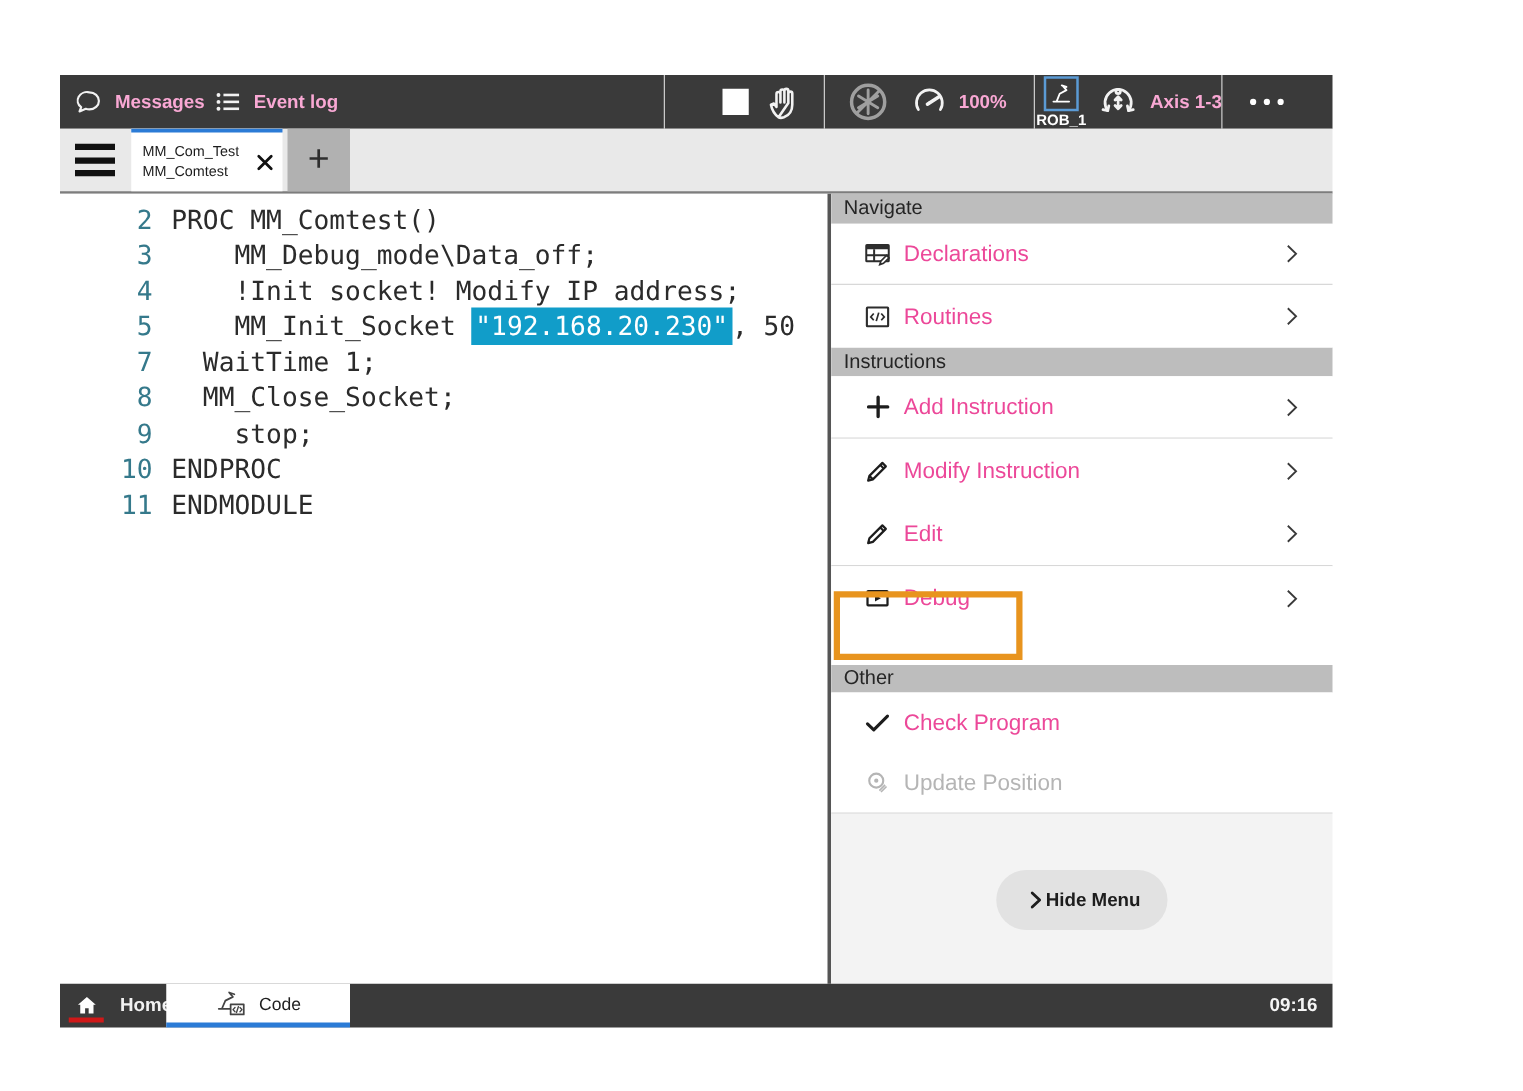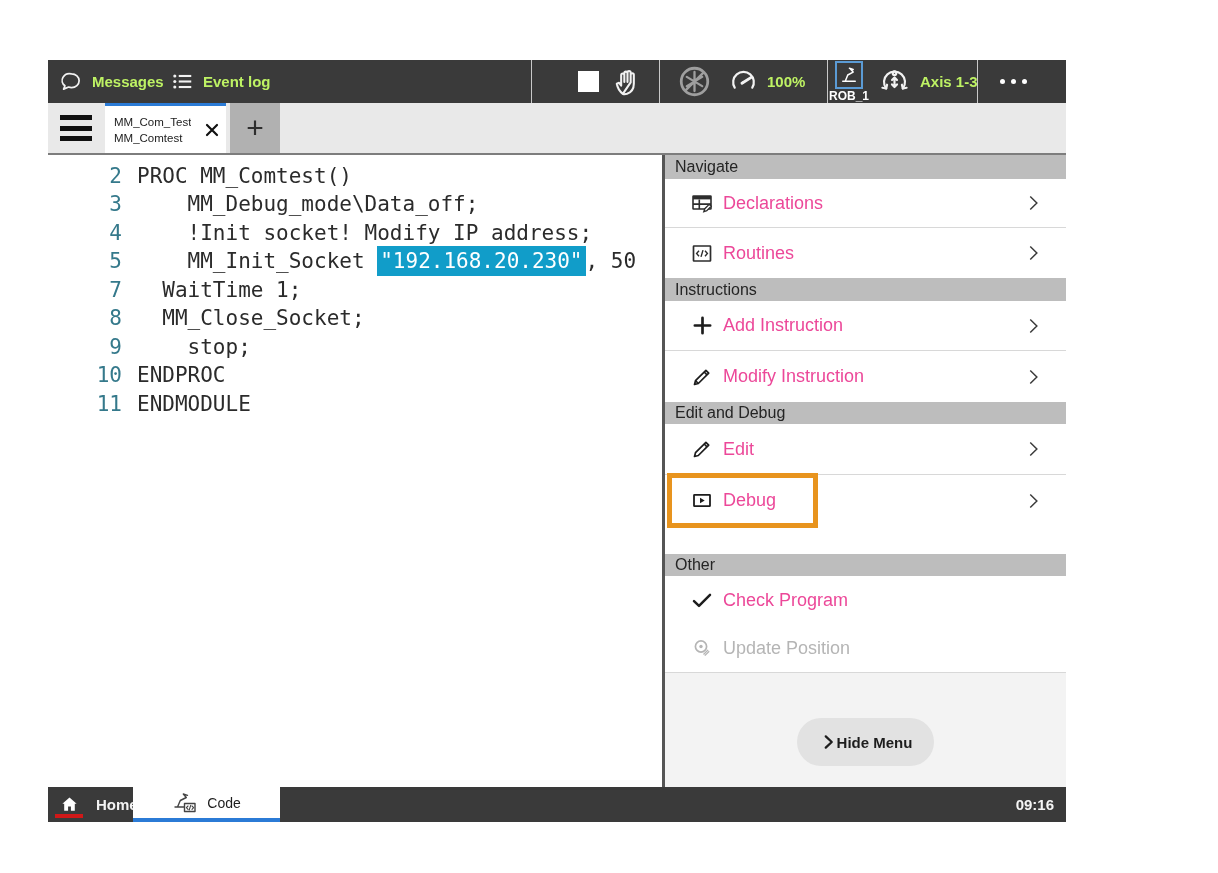--- a/index.html
+++ b/index.html
@@ -3,21 +3,21 @@
 <meta charset="utf-8">
 <style>
   * { margin:0; padding:0; box-sizing:border-box; }
   body { background:#fff; font-family:"Liberation Sans", sans-serif; }
   .screen { position:relative; width:1218px; height:873px; background:#fff; overflow:hidden; }
   .win { position:absolute; left:48px; top:60px; width:1018px; height:762px; }
 
   
   .topbar { position:absolute; left:0; top:0; width:1018px; height:43px; background:#3a3a3a; color:#fff; }
   .tb-item { position:absolute; display:flex; align-items:center; gap:8px; height:43px; }
-  .tb-label { font-size:15px; font-weight:600; color:#bef264; white-space:nowrap; }
+  .tb-label { font-size:15px; font-weight:600; color:#f9a8d4; white-space:nowrap; }
   .tb-div { position:absolute; top:0; bottom:0; width:1px; background:#c9c9c9; }
   .stop-square { width:21px; height:21px; background:#fff; }
   .rob-box { width:28px; height:28px; border:2px solid #5b9bd5; display:flex; align-items:center; justify-content:center; }
   .rob-wrap { position:absolute; left:779px; top:1px; width:44px; display:flex; flex-direction:column; align-items:center; }
   .rob-label { font-size:12px; font-weight:600; color:#fff; margin-top:0px; }
   .dots { position:absolute; left:952px; top:0; height:43px; display:flex; align-items:center; gap:6px; }
   .dots i { width:5px; height:5px; border-radius:50%; background:#fff; display:block; }
 
   
   .tabbar { position:absolute; left:0; top:43px; width:1018px; height:52px; background:#e9e9e9; border-bottom:2px solid #7d7d7d; }
@@ -254,21 +254,20 @@
           </svg>
         </span>
         <span class="plabel">Modify Instruction</span>
         <span class="chev">
           <svg width="22" height="22" viewBox="0 0 24 24" fill="none" stroke="#3a3a3a" stroke-width="1.6">
                 <path d="M9 5l7.2 7L9 19"></path>
               </svg>
         </span>
       </div>
 
-      <div class="phead" style="height:22px;">Edit and Debug</div>
 
       <div class="prow sep" style="height:51px;">
         <span class="picon">
           <svg width="24" height="24" viewBox="0 0 24 24" fill="none" stroke="#1d1d1d" stroke-width="1.7" stroke-linejoin="round">
             <path d="M4.5 19.5l1-3.8L15.9 5.3l2.8 2.8L8.3 18.5l-3.8 1z"></path>
             <path d="M14.2 7l2.8 2.8"></path>
           </svg>
         </span>
         <span class="plabel">Edit</span>
         <span class="chev">

